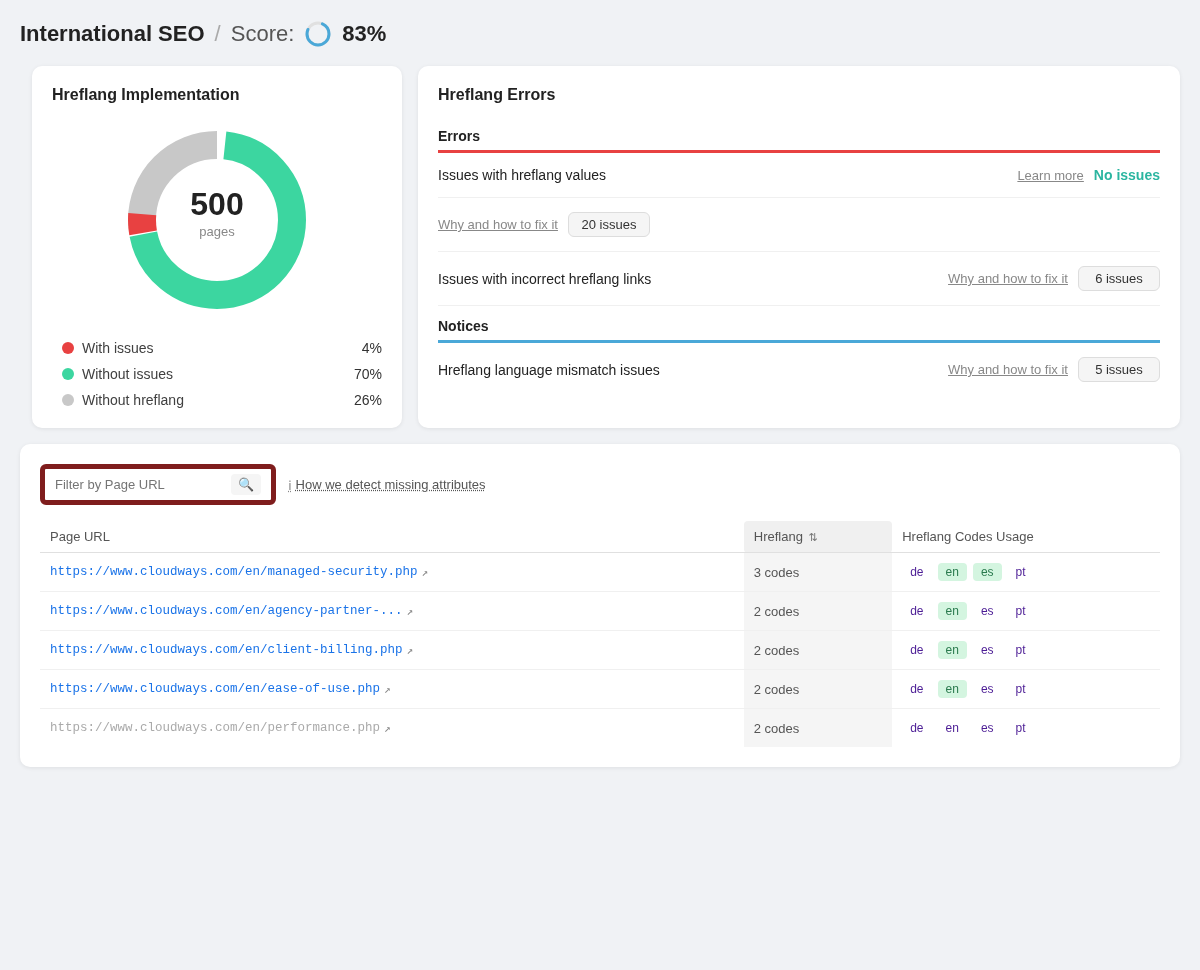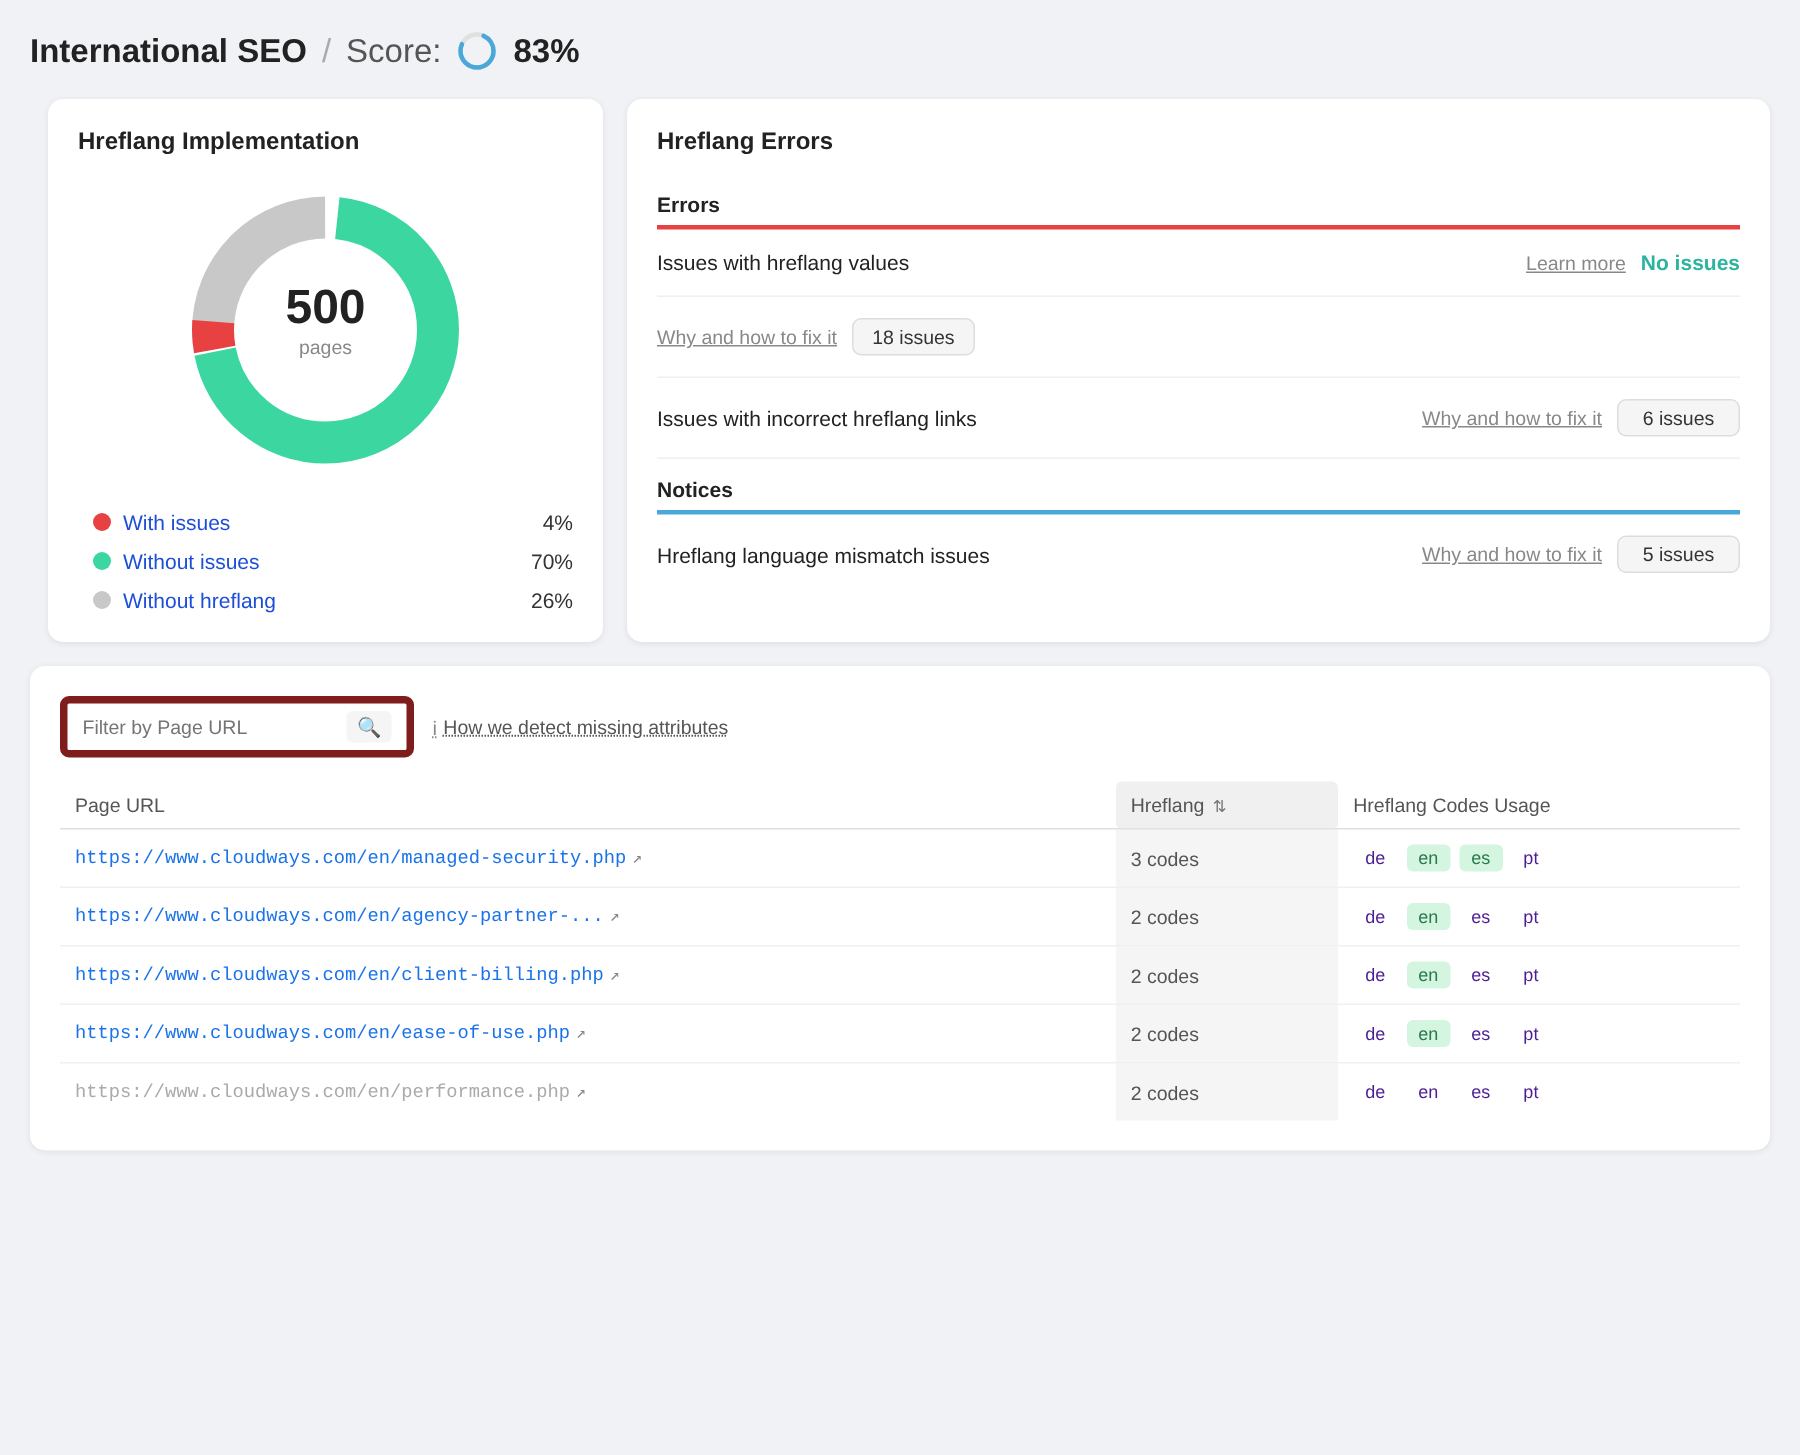--- a/index.html
+++ b/index.html
@@ -64,21 +64,21 @@
       font-size: 14px;
     }
     .legend-dot {
       width: 12px;
       height: 12px;
       border-radius: 50%;
       flex-shrink: 0;
     }
     .legend-label {
       flex: 1;
-      color: #1d4ed8;
+      color: #404040;
     }
     .legend-pct {
       font-weight: 500;
       color: #333;
       min-width: 36px;
       text-align: right;
     }
     
     .section-header {
       font-weight: 700;
@@ -318,21 +318,21 @@
     <div class="divider-red"></div>
 
     <div class="issue-row">
       <span class="issue-label">Issues with hreflang values</span>
       <a class="issue-link">Learn more</a>
       <span class="no-issues">No issues</span>
     </div>
 
     <div class="issue-row">
       <a class="issue-link">Why and how to fix it</a>
-      <span class="issue-badge">18 issues</span>
+      <span class="issue-badge">20 issues</span>
     </div>
 
     <div class="issue-row">
       <span class="issue-label">Issues with incorrect hreflang links</span>
       <a class="issue-link">Why and how to fix it</a>
       <span class="issue-badge">6 issues</span>
     </div>
 
     <div class="section-header" style="margin-top:4px">Notices</div>
     <div class="divider-blue"></div>

